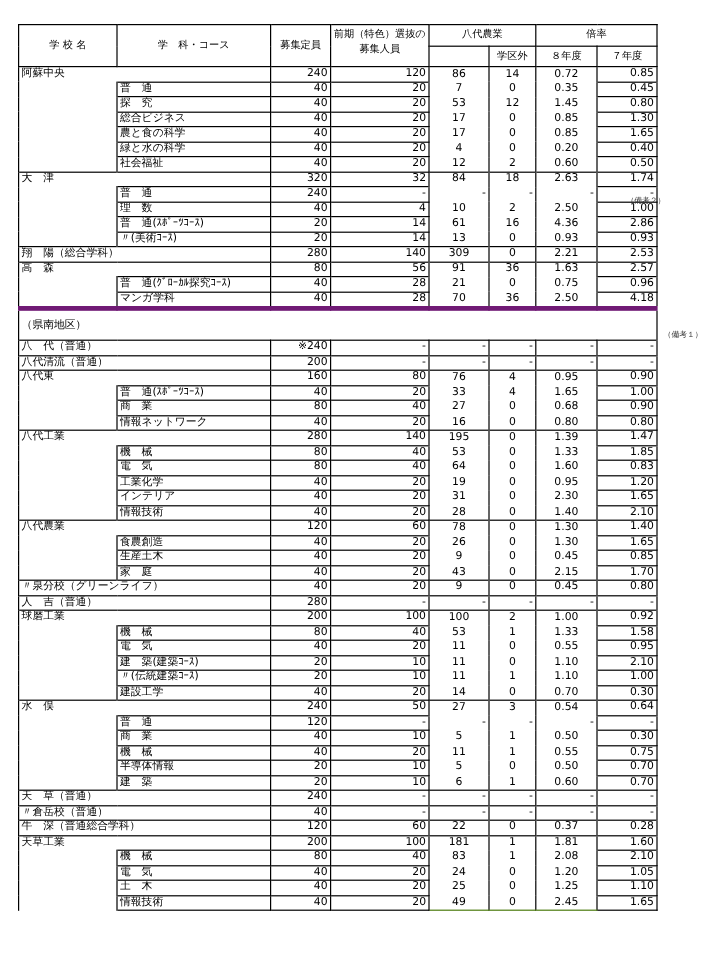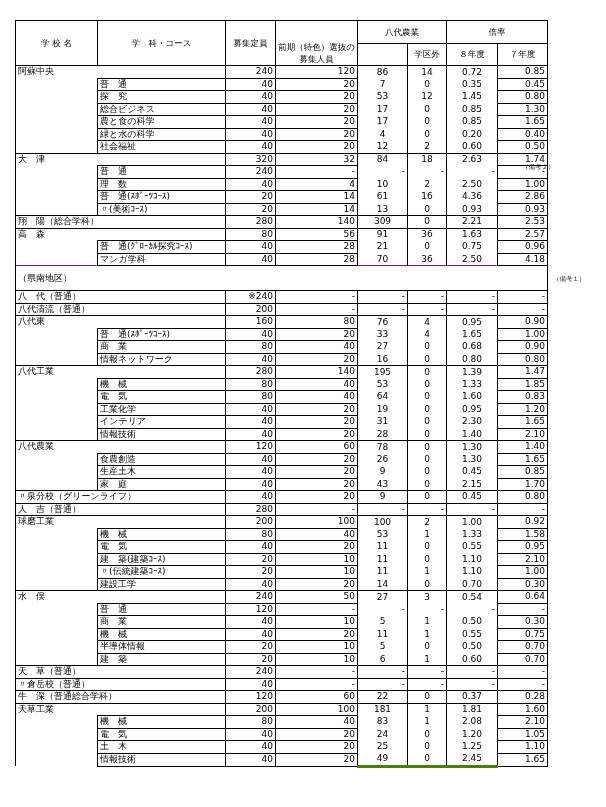--- a/index.html
+++ b/index.html
@@ -10,22 +10,22 @@
   td, th { padding:0 2px; height:11.5px; line-height:11px; white-space:nowrap; overflow:hidden; font-weight:normal; }
   thead th { border:1px solid #000; text-align:center; font-size:8.5px; }
   thead tr.h1 th { height:17px; }
   thead tr.h2 th { height:16px; }
   tbody td { border-left:1px solid #000; border-right:1px solid #000; }
   tbody tr.school td { border-top:1px solid #000; }
   tbody tr.course td.course, tbody tr.course td.num { border-top:1px solid #000; border-bottom:1px solid #000; }
   tbody tr.course td.blank { border-top:none; border-bottom:none; }
   td.num { text-align:right; }
   td.ctr { text-align:center; }
-  tbody tr:last-child td { border-bottom:3px solid #4d7c0f; }
-  tr.region td { border-top:1px solid #701a75; height:24px; vertical-align:middle; }
+  tbody tr:last-child td { border-bottom:1px solid #4d7c0f; }
+  tr.region td { border-top:4px solid #701a75; height:24px; vertical-align:middle; }
   .note { position:absolute; font-size:6.5px; color:#333; }
 </style>
 </head>
 <body>
 
 <table>
   <colgroup>
     <col style="width:82px">
       <col style="width:128px">
       <col style="width:50px">
@@ -33,21 +33,21 @@
       <col style="width:50px">
       <col style="width:39px">
     <col style="width:51px">
       <col style="width:50px">
   </colgroup>
   <thead>
     <tr class="h1">
       <th rowspan="2">学 校 名</th>
       <th rowspan="2">学　科・コース</th>
       <th rowspan="2">募集定員</th>
-      <th rowspan="2" style="white-space:normal;line-height:12px;vertical-align:top;padding-top:20px">前期（特色）選抜の募集人員</th>
+      <th rowspan="2" style="white-space:normal;line-height:12px;vertical-align:top;padding-top:2px">前期（特色）選抜の募集人員</th>
       <th colspan="2">八代農業</th>
       <th colspan="2">倍率</th>
     </tr>
     <tr class="h2">
       <th style="border-top:none"></th>
       <th>学区外</th>
       <th>８年度</th>
       <th>７年度</th>
     </tr>
   </thead>

